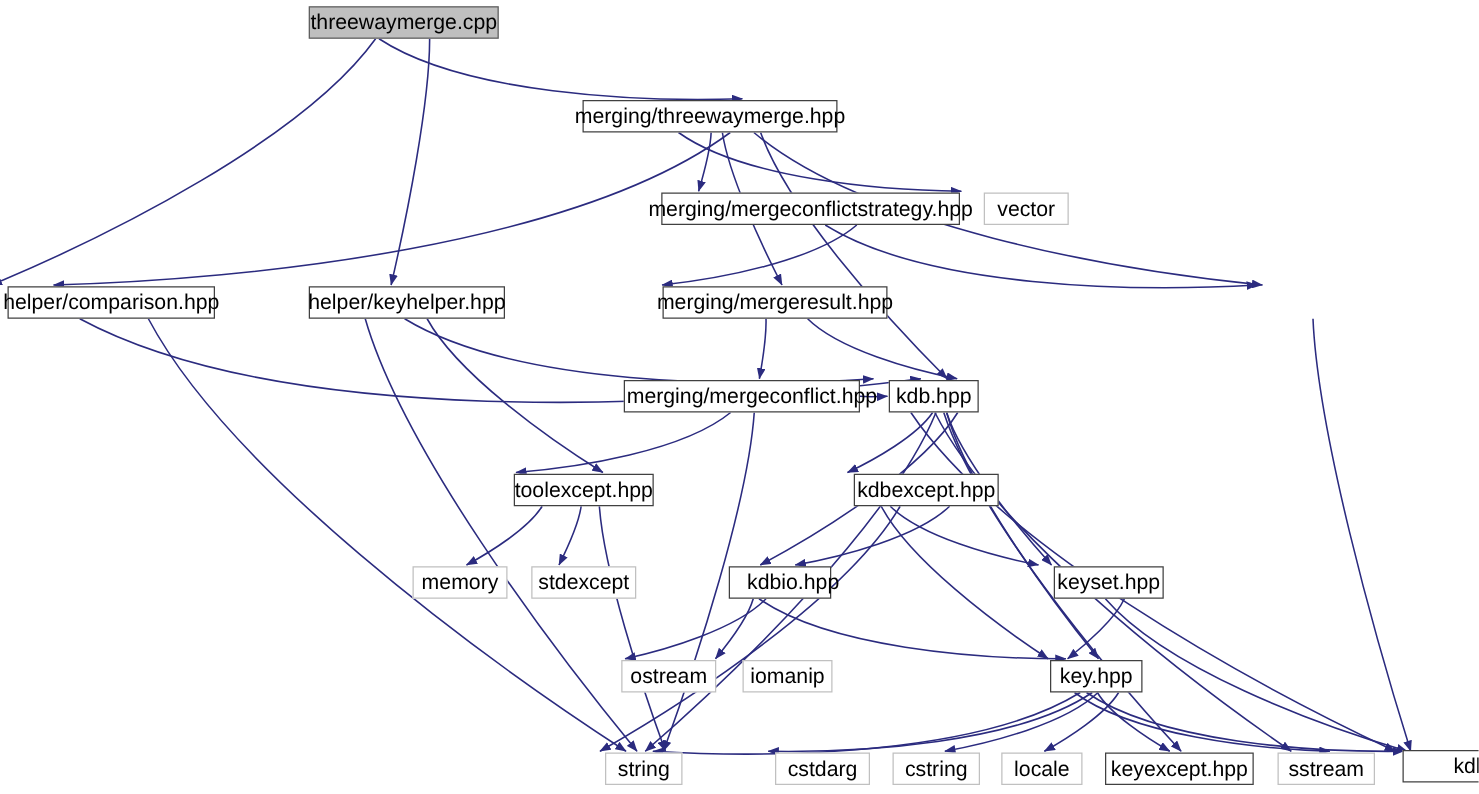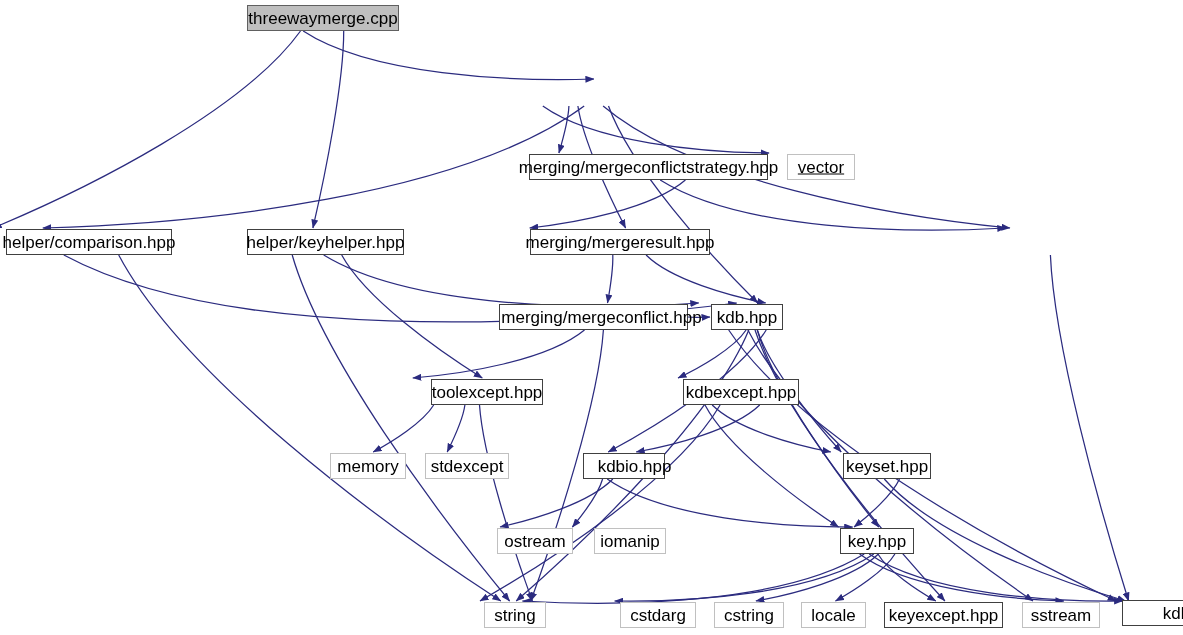--- a/index.html
+++ b/index.html
@@ -108,42 +108,45 @@
       <path d="M873.8,554.0 C814.2,594.5 689.8,602.2 614.6,601.0" fill="none" stroke="#2b2b7f" stroke-width="1.25" marker-end="url(#arrowhead)"></path>
       <path d="M878.4,554.0 C852.8,578.8 792.7,594.4 755.9,601.0" fill="none" stroke="#2b2b7f" stroke-width="1.25" marker-end="url(#arrowhead)"></path>
       <path d="M894.9,554.0 C884.5,571.3 854.3,590.6 835.5,601.0" fill="none" stroke="#2b2b7f" stroke-width="1.25" marker-end="url(#arrowhead)"></path>
       <path d="M877.9,554.0 C888.0,571.1 917.4,590.5 935.8,601.0" fill="none" stroke="#2b2b7f" stroke-width="1.25" marker-end="url(#arrowhead)"></path>
       <path d="M859.6,554.0 C905.5,588.3 1004.1,599.1 1063.9,601.0" fill="none" stroke="#2b2b7f" stroke-width="1.25" marker-end="url(#arrowhead)"></path>
       <path d="M869.2,554.0 C927.3,593.9 1049.0,601.9 1122.6,601.0" fill="none" stroke="#2b2b7f" stroke-width="1.25" marker-end="url(#arrowhead)"></path>
     </svg>
 <div class="node root local" style="left: 247px; top: 5px; width: 152px; height: 26px;">
       <span class="node-label">threewaymerge.cpp</span>
     </div>
+    <div class="node local" style="left: 466px; top: 80px; width: 204px; height: 26px;">
+      <span class="node-label">merging/threewaymerge.hpp</span>
+    </div>
     <div class="node local" style="left: 529px; top: 154px; width: 239px; height: 26px;">
       <span class="node-label">merging/mergeconflictstrategy.hpp</span>
     </div>
-    <div class="node system" style="left: 787px; top: 154px; width: 68px; height: 26px; text-decoration: underline;">
+    <div class="node system" style="left: 787px; top: 154px; width: 68px; height: 26px;">
       <span class="node-label">vector</span>
     </div>
     <div class="node local" style="left: 6px; top: 229px; width: 166px; height: 26px;">
       <span class="node-label">helper/comparison.hpp</span>
     </div>
     <div class="node local" style="left: 247px; top: 229px; width: 157px; height: 26px;">
       <span class="node-label">helper/keyhelper.hpp</span>
     </div>
     <div class="node local" style="left: 530px; top: 229px; width: 180px; height: 26px;">
       <span class="node-label">merging/mergeresult.hpp</span>
     </div>
     <div class="node local" style="left: 499px; top: 304px; width: 189px; height: 26px; padding-left: 16px;">
       <span class="node-label">merging/mergeconflict.hpp</span>
     </div>
     <div class="node local" style="left: 711px; top: 304px; width: 72px; height: 26px;">
       <span class="node-label">kdb.hpp</span>
     </div>
-    <div class="node local" style="left: 431px; top: 379px; width: 112px; height: 26px;">
+    <div class="node local" style="left: 411px; top: 379px; width: 112px; height: 26px;">
       <span class="node-label">toolexcept.hpp</span>
     </div>
     <div class="node local" style="left: 683px; top: 379px; width: 116px; height: 26px;">
       <span class="node-label">kdbexcept.hpp</span>
     </div>
     <div class="node system" style="left: 330px; top: 453px; width: 76px; height: 26px;">
       <span class="node-label">memory</span>
     </div>
     <div class="node system" style="left: 425px; top: 453px; width: 84px; height: 26px;">
       <span class="node-label">stdexcept</span>

